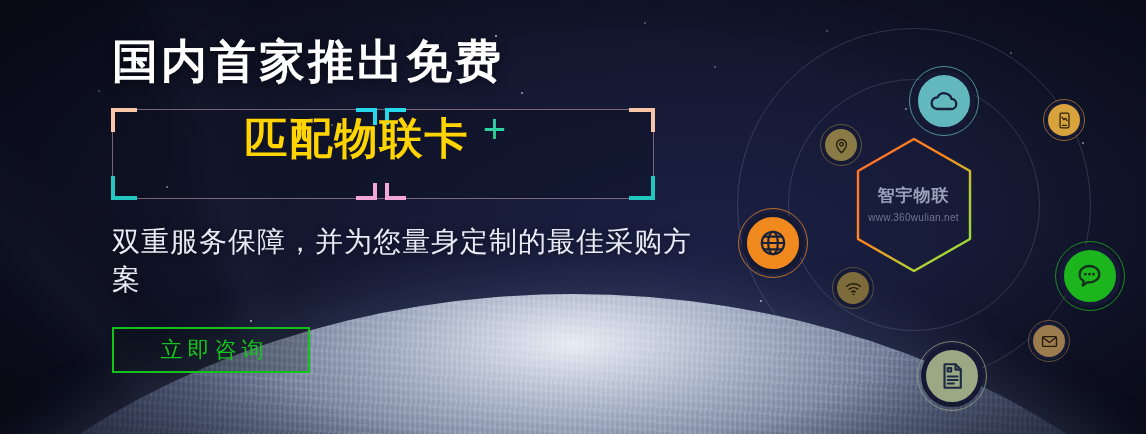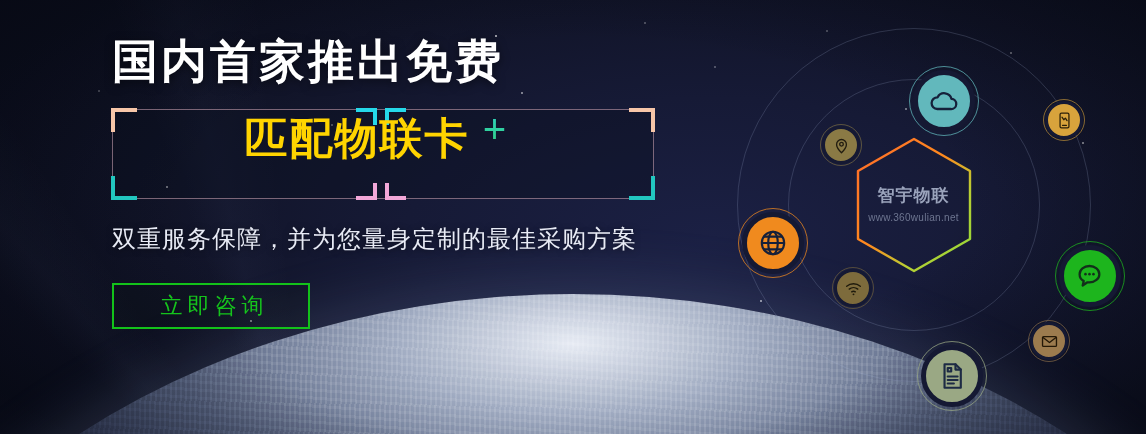--- a/index.html
+++ b/index.html
@@ -155,21 +155,21 @@
   .c-br { bottom: -2px; right: -2px; border-bottom: 4px solid #22c7c0; border-right: 4px solid #22c7c0; }
 
   .notch { position: absolute; width: 17px; height: 13px; }
   .n-t-l { top: -2px; left: 243px; border-top: 4px solid #25d9ea; border-right: 4px solid #25d9ea; }
   .n-t-r { top: -2px; left: 272px; border-top: 4px solid #25d9ea; border-left: 4px solid #25d9ea; }
   .n-b-l { bottom: -2px; left: 243px; border-bottom: 4px solid #f2a7d8; border-right: 4px solid #f2a7d8; }
   .n-b-r { bottom: -2px; left: 272px; border-bottom: 4px solid #f2a7d8; border-left: 4px solid #f2a7d8; }
 
   .subhead {
     margin-top: 24px;
-    font-size: 24px;
+    font-size: 28px;
     color: #e8ebf5;
     letter-spacing: 1px;
     text-shadow: 0 1px 6px rgba(0,0,0,0.5);
   }
 
   .cta {
     margin-top: 28px;
     display: inline-flex;
     align-items: center;
     justify-content: center;

